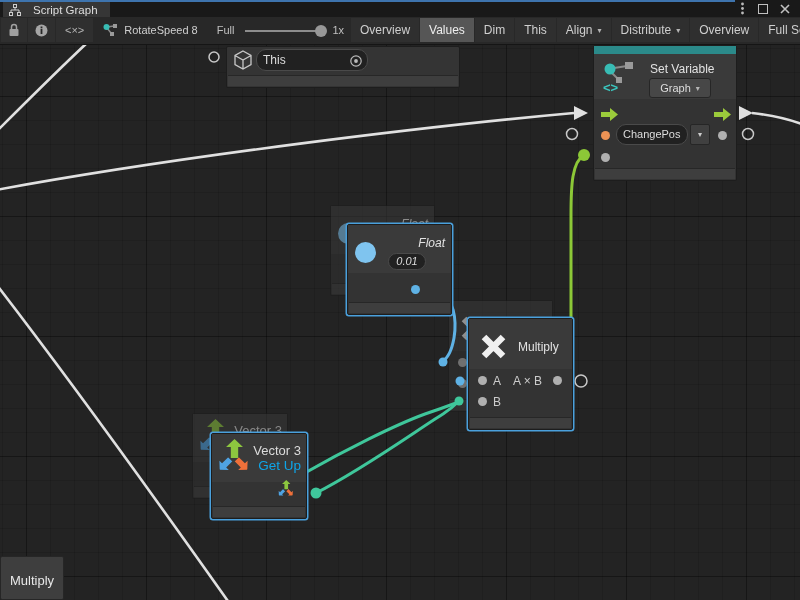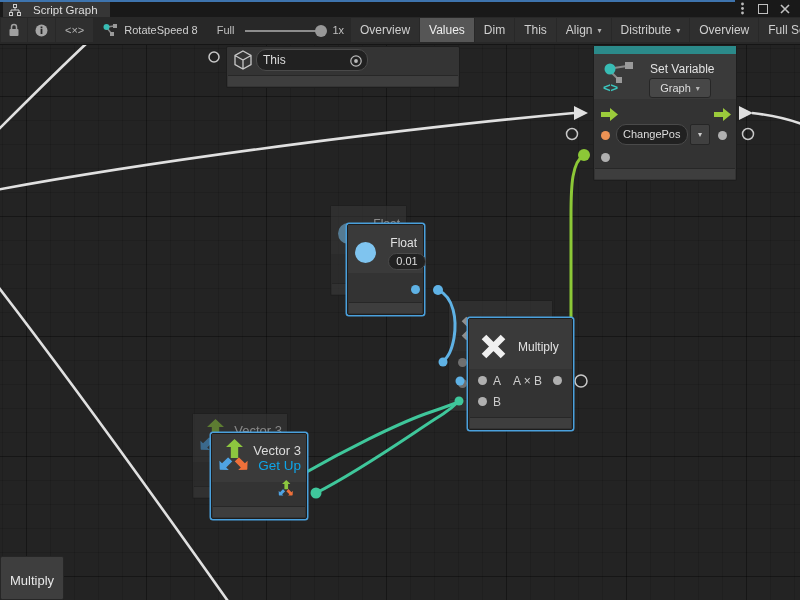--- a/index.html
+++ b/index.html
@@ -53,21 +53,21 @@
   #setvar{left:593px;top:45px;width:144px;height:136px;}
   #setvar .stripe{position:absolute;left:0;top:0;right:0;height:8px;background:#2b8a8a;}
   #setvar .header{top:8px;height:45px;}
   #setvar .scope-btn{position:absolute;left:55px;top:32px;width:62px;height:20px;background:#474747;border:1px solid #262626;
         border-radius:3px;font-size:11px;color:#ddd;display:flex;align-items:center;justify-content:center;}
   #setvar .varfield{left:22px;top:78px;width:72px;height:21px;font-size:11px;line-height:19px;padding-left:6px;}
   #setvar .ddbtn{position:absolute;left:96px;top:78px;width:20px;height:21px;background:#404040;border:1px solid #262626;
         border-radius:2px;color:#ccc;font-size:8px;display:flex;align-items:center;justify-content:center;}
 
   
-  .node-float{width:77px;height:91px;}
+  .node-float{width:105px;height:91px;font-style:italic;}
   .node-float .header{top:0;height:48px;}
   .node-float .bigcircle{position:absolute;left:7px;top:17px;width:21px;height:21px;border-radius:50%;background:#7fc4ef;}
   .node-float .ntitle{right:6px;top:11px;}
   .node-float .nfield{left:40px;top:28px;width:38px;height:17px;font-size:11px;line-height:15px;text-align:center;}
   .node-float .outport{left:63px;top:60px;}
   #float-live{left:347px;top:224px;} #float-ghost{left:330px;top:205px;}
 
   
   .node-mult{width:105px;height:112px;}
   .node-mult .header{top:0;height:50px;}

